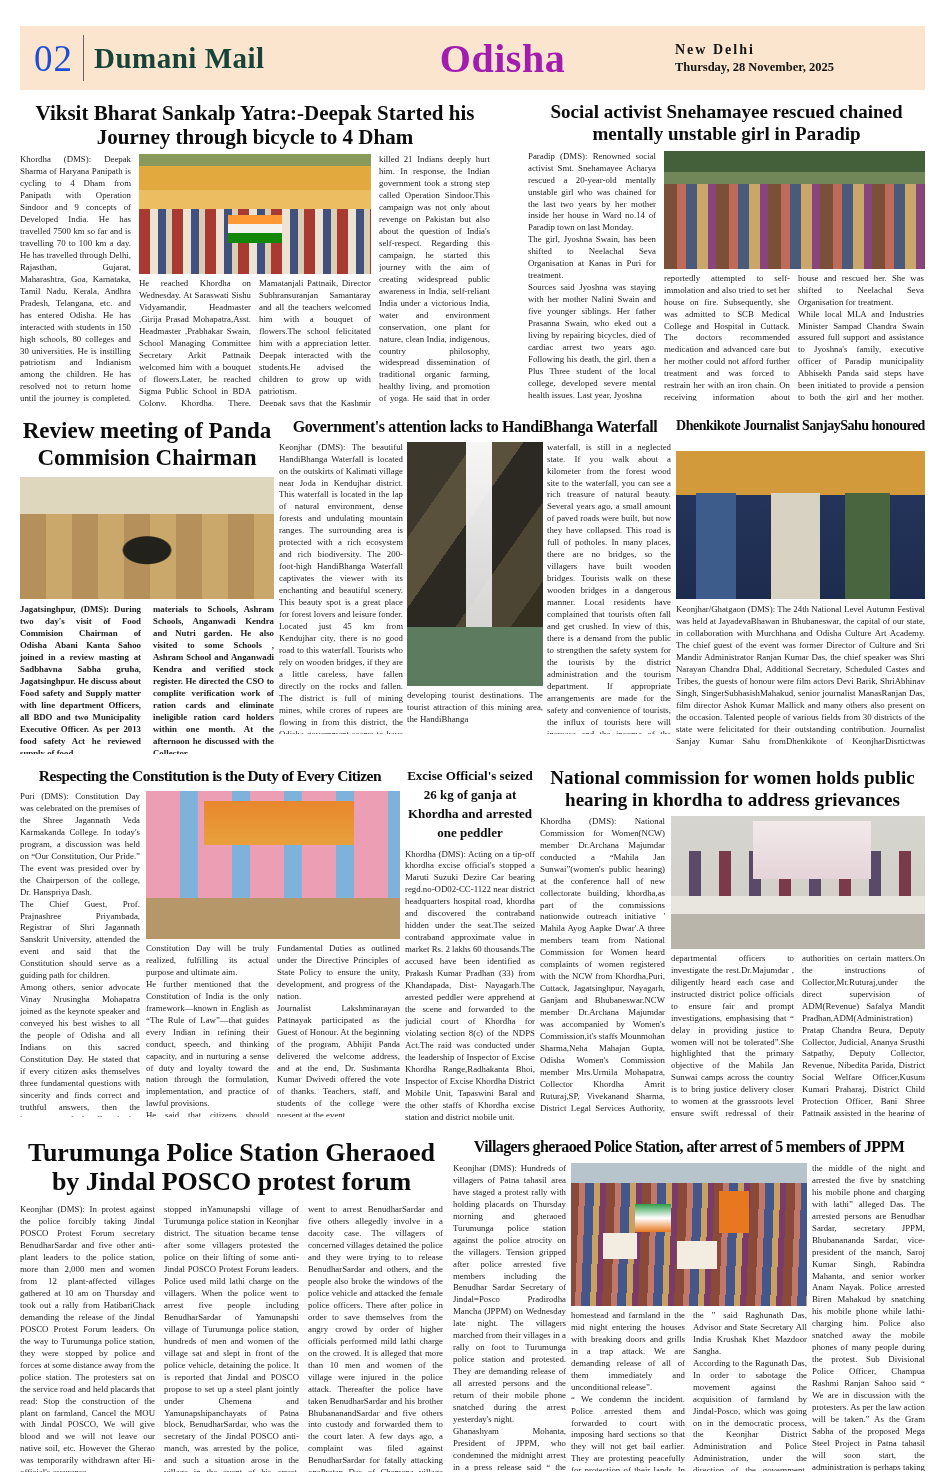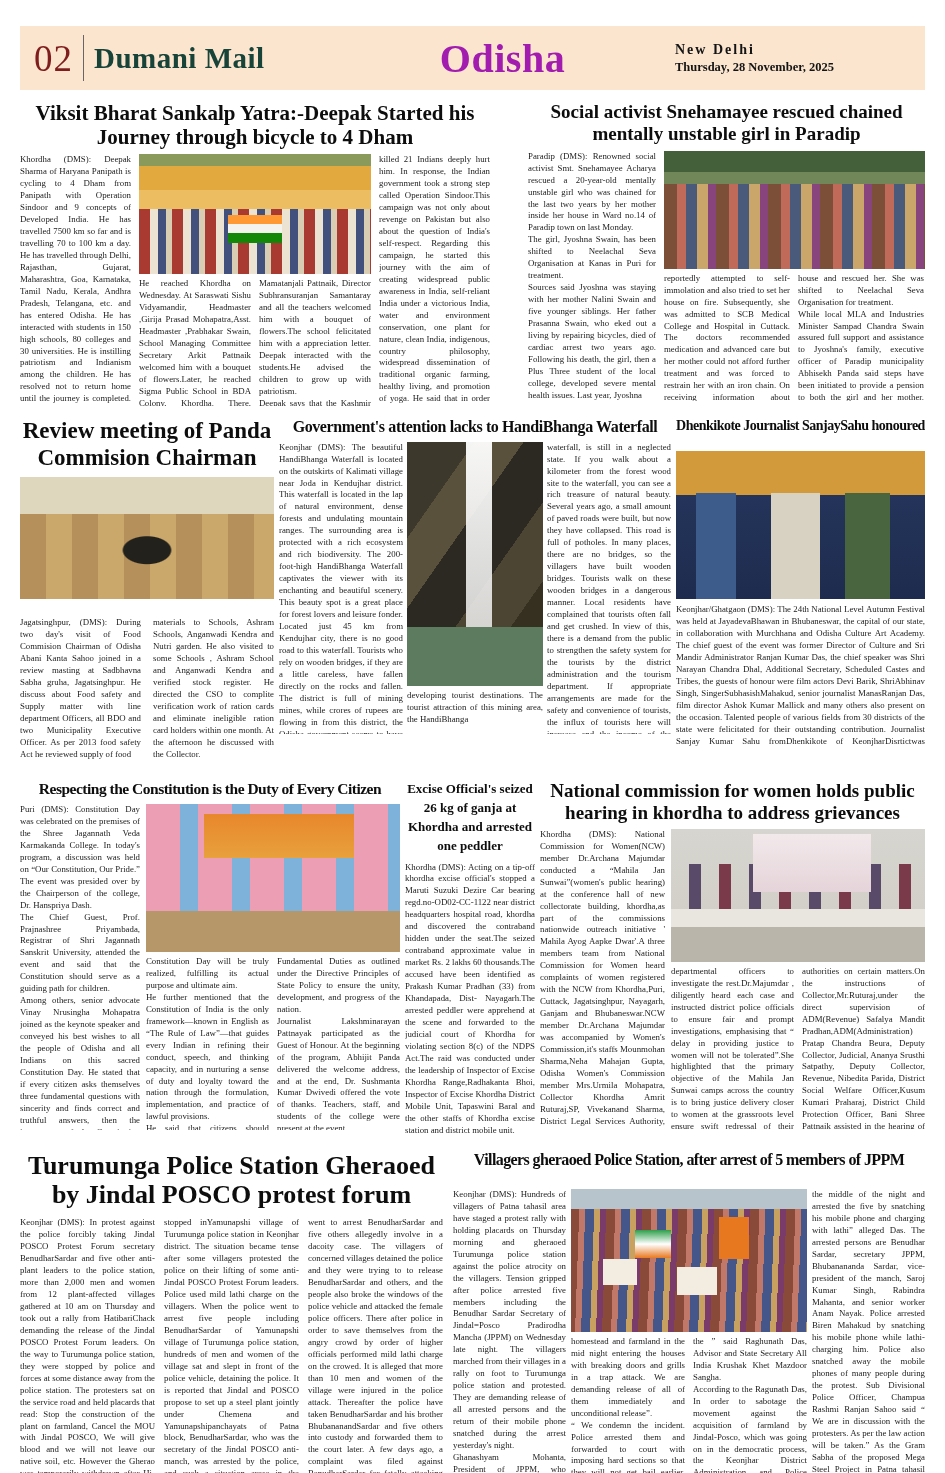--- a/index.html
+++ b/index.html
@@ -1,21 +1,21 @@
 <!DOCTYPE html>
 <html><head>
 <meta charset="utf-8">
 <style>
   html,body{margin:0;padding:0;background:#f5f5f2;}
   body{width:945px;height:1473px;overflow:hidden;font-family:"Liberation Serif",serif;color:#141414;background:#fff;}
   .page{padding:26px 20px 0 20px;}
   
   .masthead-bar{background:#fbe5cf;height:64px;display:flex;align-items:center;}
   .mh-left{width:310px;display:flex;align-items:center;padding-left:14px;box-sizing:border-box;}
-  .pageno{font-size:37px;color:#7f1d1d;letter-spacing:1px;}
+  .pageno{font-size:37px;color:#1d4ed8;letter-spacing:1px;}
   .mh-divider{width:1px;height:46px;background:#666;margin:0 10px;}
   .mh-title{font-size:29px;font-weight:bold;color:#174339;letter-spacing:.5px;}
   .mh-center{flex:1;text-align:center;font-size:40px;font-weight:bold;color:#a21caf;letter-spacing:.5px;}
   .mh-right{width:250px;text-align:left;font-weight:bold;padding-right:24px;box-sizing:border-box;}
   .mh-city{font-size:14px;letter-spacing:2px;}
   .mh-date{font-size:12.5px;margin-top:2px;}
   
   .row{display:flex;justify-content:space-between;}
   .r1{margin-top:11px;}.r2{margin-top:12px;}.r3{margin-top:13px;}.r4{margin-top:13px;}
   article{overflow:hidden;}
@@ -31,21 +31,21 @@
   .a1 .mid{width:232px;margin:0 8px;}
   .a1 .sub{display:flex;gap:8px;margin-top:4px;}
   .a1 .sub .col{width:112px;}
   .a2{width:397px;}  .a2 h1{font-size:19px;margin-bottom:6px;}
   .a2 .body{height:250px;}
   .a2 .c1{width:128px;margin-right:8px;}
   .a2 .mid{width:261px;}
   .a2 .sub{display:flex;gap:8px;margin-top:4px;}
   .a2 .sub .col{width:126px;}
   .a3{width:254px;}  .a3 h1{font-size:23px;margin-bottom:6px;}
-  .a3 .cols{display:flex;gap:12px;margin-top:18px;height:150px;}
+  .a3 .cols{display:flex;gap:12px;margin-top:5px;height:150px;font-weight:bold;}
   .a3 .col{width:123px;}
   .a4{width:392px;}  .a4 h1{font-size:16px;letter-spacing:-0.4px;margin-bottom:5px;}
   .a4 .body{height:292px;}
   .a4 .c1,.a4 .c3{width:124px;}
   .a4 .pcol{width:136px;margin:0 4px;}
   .a4 .pcol .col{margin-top:4px;}
   .a5{width:249px;}  .a5 h1{font-size:14px;letter-spacing:-0.5px;margin-bottom:17px;}
   .a5 .col{margin-top:5px;height:142px;}
   .a6{width:380px;}  .a6 h1{font-size:15.5px;letter-spacing:-0.5px;margin-bottom:6px;}
   .a6 .body{height:326px;font-family:Liberation Serif, serif;}
@@ -57,21 +57,21 @@
   .a7 .col{margin-top:6px;height:276px;}
   .a8{width:385px;}  .a8 h1{font-size:19px;margin-bottom:5px;}
   .a8 .body{height:300px;}
   .a8 .c1{width:125px;margin-right:6px;}
   .a8 .right{width:254px;}
   .a8 .sub{display:flex;gap:8px;margin-top:4px;}
   .a8 .sub .col{width:123px;}
   .a9{width:423px;}  .a9 h1{font-size:26px;margin-bottom:7px;}
   .a9 .cols{display:flex;gap:9px;height:268px;}
   .a9 .col{width:135px;}
-  .a10{width:472px;} .a10 h1{font-size:16px;letter-spacing:-0.6px;margin-bottom:20px;}
+  .a10{width:472px;} .a10 h1{font-size:16px;letter-spacing:-0.6px;margin-bottom:7px;}
   .a10 .body{height:308px;}
   .a10 .c1,.a10 .c4{width:113px;}
   .a10 .mid{width:236px;margin:0 5px;}
   .a10 .sub{display:flex;gap:8px;margin-top:4px;}
   .a10 .sub .col{width:114px;}
   
   .ph-viksit{height:120px;
     background-image:
       linear-gradient(to bottom,#ff9933 0 33%,#f5f3ee 33% 66%,#138808 66% 100%),
       linear-gradient(to bottom,#8a9a5b 0 10%,#e2a93f 10% 30%,#edbd62 30% 46%,rgba(0,0,0,0) 46%),

